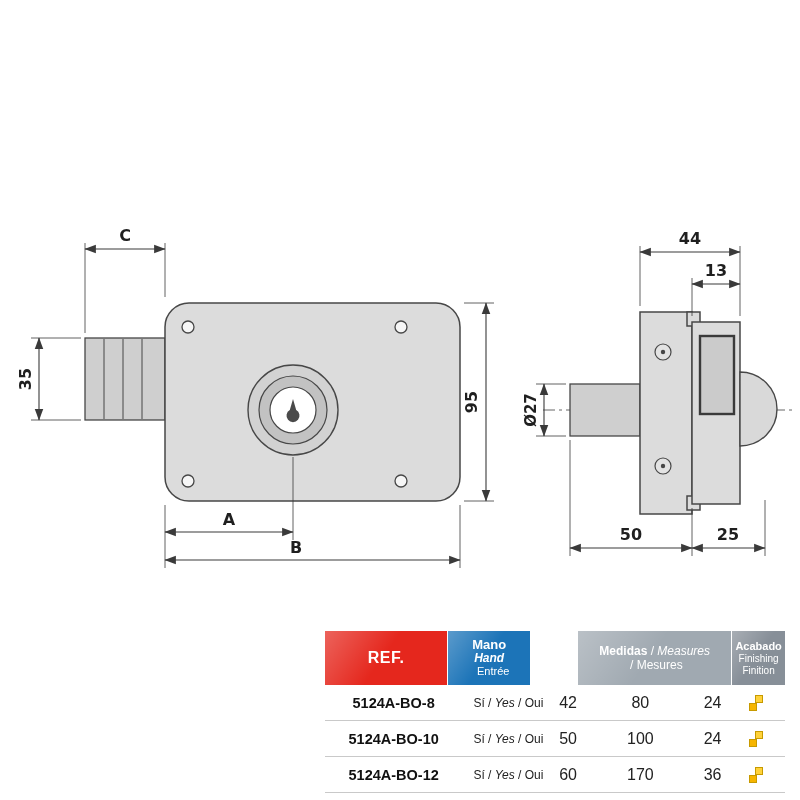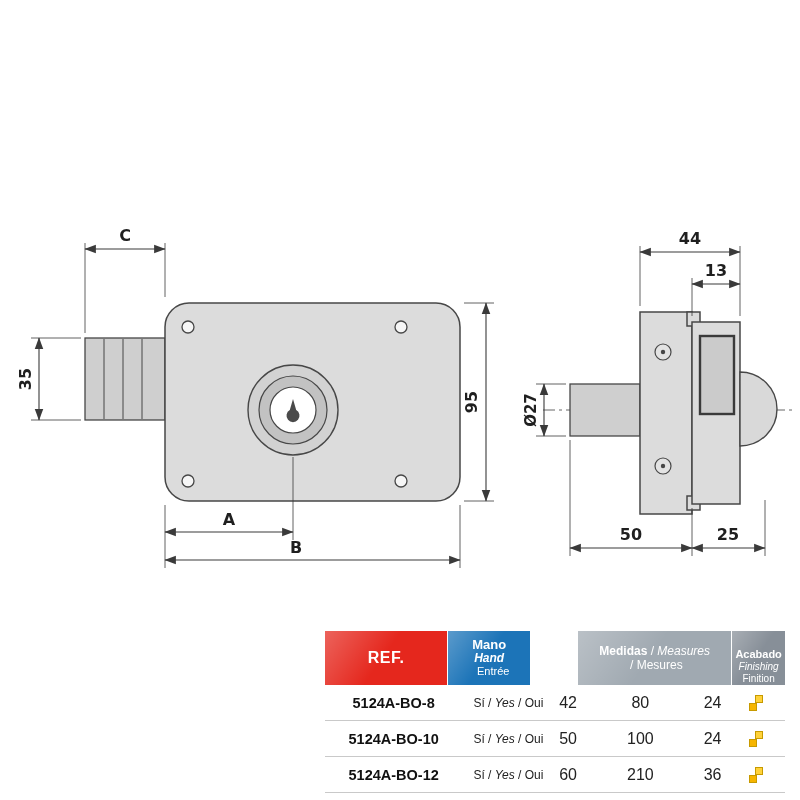--- a/index.html
+++ b/index.html
@@ -21,26 +21,26 @@
   .thead { display:flex; height:54px; }
   .th {
     color:#fff; display:flex; flex-direction:column; justify-content:center; align-items:center;
     border-right:1px solid #ffffff; box-sizing:border-box; text-align:center;
     background-image:linear-gradient(125deg, rgba(255,255,255,.28) 0%, rgba(255,255,255,0) 48%);
   }
   .c-ref{width:140px}.c-mano{width:94px}.c-med{width:175px}.c-fin{width:60px; border-right:none;}
   .th.c-ref  { background-color:#e5271d; font-size:16px; font-weight:bold; letter-spacing:.5px; }
   .th.c-mano { background-color:#1c74b8; }
   .th.c-med  { background-color:#a0a9b1; font-size:12px;margin-left:47px; }
-  .th.c-fin  { background-color:#878f98;justify-content:flex-end; }
+  .th.c-fin  { background-color:#878f98; }
   .hl1 { font-size:13px; font-weight:bold; line-height:14px; }
   .hl2 { font-size:12px; font-style:italic; line-height:13px;font-weight:bold; }
   .hl3 { font-size:11px; line-height:13px;padding-left:8px; }
   .fl1 { font-size:11px; font-weight:bold; line-height:13px; }
-  .fl2 { font-size:10px; font-style:italic; line-height:12px; }
+  .fl2 { font-size:10px; line-height:12px; }
   .fl3 { font-size:10px; line-height:12px; }
   .bold { font-weight:bold; }
   .ital { font-style:italic; }
   .sep  { white-space:pre; }
   .tr { display:flex; height:35px; border-bottom:1px solid #c9c9c9; align-items:center; background:#fff; }
   .td { display:flex; align-items:center; justify-content:center; box-sizing:border-box; height:100%; }
   .td.c-ref { font-size:14.5px; font-weight:bold; color:#111; }
   .td.c-mano{ font-size:12px; color:#222; }
   .td.c-med { font-size:16px; color:#222;gap:45px; }
   .td.c-med span { flex:1; text-align:center; }
@@ -239,21 +239,21 @@
       <div class="td c-ref">5124A-BO-12</div>
       <div class="td c-mano">
         <span>Sí</span>
           <span class="sep"> / </span>
           <span class="ital">Yes</span>
           <span class="sep"> / </span>
           <span>Oui</span>
       </div>
       <div class="td c-med">
         <span>60</span>
-          <span>210</span>
+          <span>170</span>
           <span>36</span>
       </div>
       <div class="td c-fin">
         <span class="finish-icon"></span>
       </div>
     </div>
   </div>
 
 </div>
 

